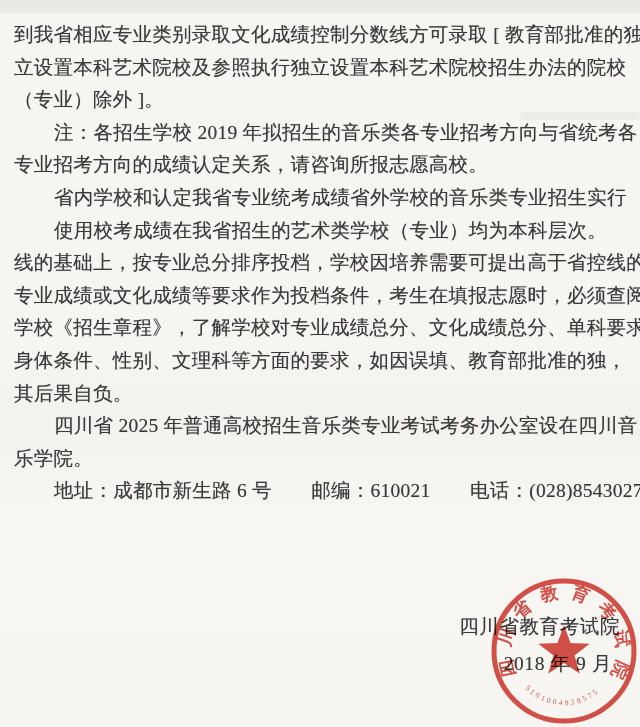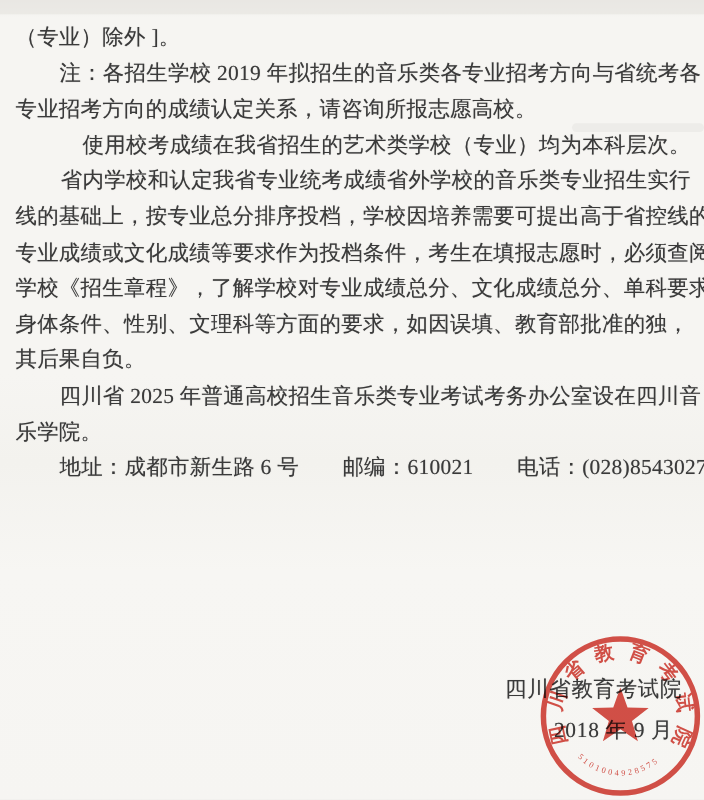--- a/index.html
+++ b/index.html
@@ -38,21 +38,21 @@
   }
   .line {
     font-size: 19.5px;
     line-height: 32.6px;
     height: 32.6px;
     letter-spacing: 0.25px;
     white-space: nowrap;
     color: #3a3a3a;
     text-shadow: 0 0 0.7px rgba(70,70,70,0.55);
   }
-  .line.indent { padding-left: 40px; text-align: right; }
+  .line.indent { padding-left: 40px; }
   .signature-org {
     position: absolute;
     top: 613px;
     right: 20px;
     font-size: 19.5px;
     letter-spacing: 0.6px;
     color: #3a3a3a;
     text-shadow: 0 0 0.7px rgba(70,70,70,0.55);
   }
   .signature-date {
@@ -89,25 +89,27 @@
 </style>
 </head>
 <body>
 
 <div class="page">
 
   <div class="scan-band-top"></div>
   <div class="scan-band-mid"></div>
 
   <div class="text-block">
+    <div class="line">到我省相应专业类别录取文化成绩控制分数线方可录取 [ 教育部批准的独</div>
+    <div class="line">立设置本科艺术院校及参照执行独立设置本科艺术院校招生办法的院校</div>
     <div class="line">（专业）除外 ]。</div>
     <div class="line indent">注：各招生学校 2019 年拟招生的音乐类各专业招考方向与省统考各</div>
     <div class="line">专业招考方向的成绩认定关系，请咨询所报志愿高校。</div>
+    <div class="line indent">省内学校和认定我省专业统考成绩省外学校的音乐类专业招生实行</div>
     <div class="line indent">使用校考成绩在我省招生的艺术类学校（专业）均为本科层次。</div>
-    <div class="line indent">省内学校和认定我省专业统考成绩省外学校的音乐类专业招生实行</div>
     <div class="line">线的基础上，按专业总分排序投档，学校因培养需要可提出高于省控线的</div>
     <div class="line">专业成绩或文化成绩等要求作为投档条件，考生在填报志愿时，必须查阅</div>
     <div class="line">学校《招生章程》，了解学校对专业成绩总分、文化成绩总分、单科要求、</div>
     <div class="line">身体条件、性别、文理科等方面的要求，如因误填、教育部批准的独，</div>
     <div class="line">其后果自负。</div>
     <div class="line indent">四川省 2025 年普通高校招生音乐类专业考试考务办公室设在四川音</div>
     <div class="line">乐学院。</div>
     <div class="line indent">地址：成都市新生路 6 号　　邮编：610021　　电话：(028)85430270</div>
   </div>
 

